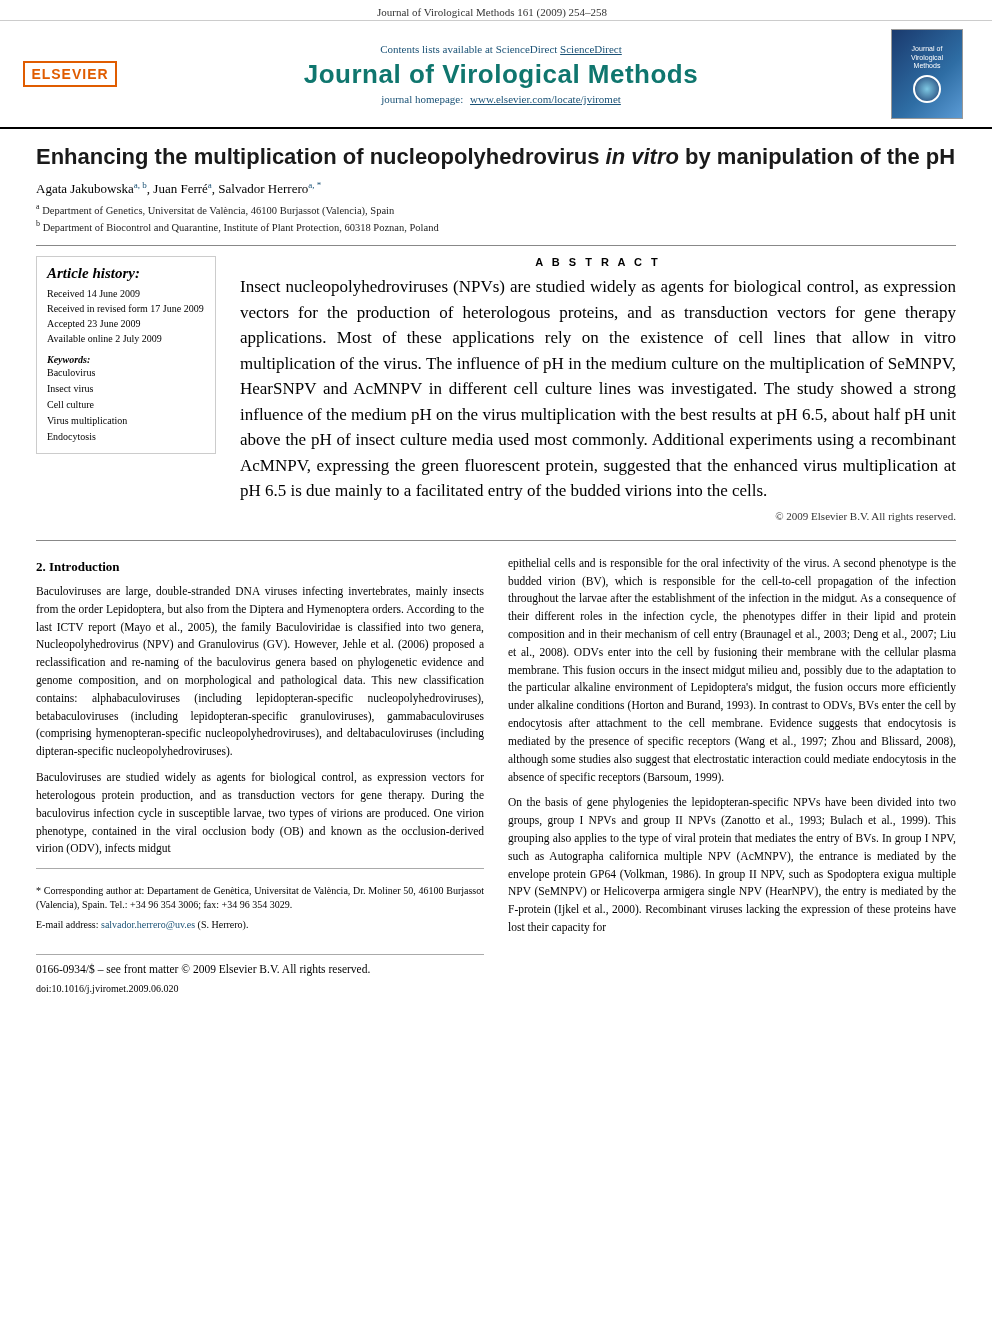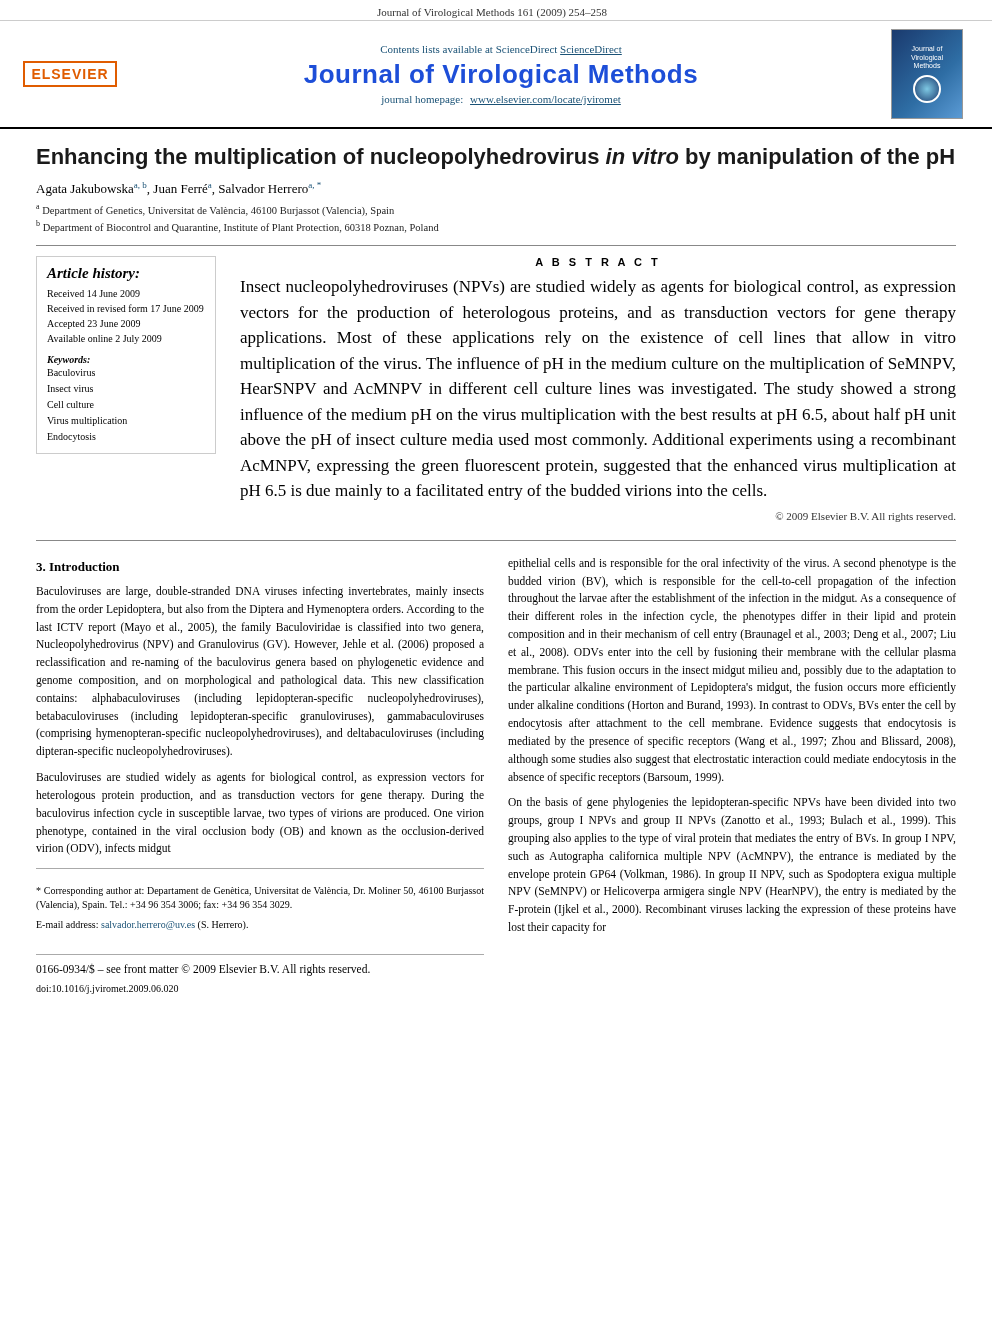--- a/index.html
+++ b/index.html
@@ -51,21 +51,21 @@
     }
     .sciencedirect-link {
       font-size: 11px;
       color: #1a5276;
       margin-bottom: 4px;
     }
     .journal-title-main {
       font-size: 26px;
       font-family: Arial, sans-serif;
       font-weight: bold;
-      color: #1d4ed8;
+      color: #0f766e;
       letter-spacing: 0.5px;
     }
     .journal-homepage-link {
       font-size: 11px;
       color: #1a5276;
       margin-top: 3px;
     }
     .journal-header-right {
       width: 90px;
       display: flex;
@@ -343,21 +343,21 @@
         <div class="abstract-text">Insect nucleopolyhedroviruses (NPVs) are studied widely as agents for biological control, as expression vectors for the production of heterologous proteins, and as transduction vectors for gene therapy applications. Most of these applications rely on the existence of cell lines that allow in vitro multiplication of the virus. The influence of pH in the medium culture on the multiplication of SeMNPV, HearSNPV and AcMNPV in different cell culture lines was investigated. The study showed a strong influence of the medium pH on the virus multiplication with the best results at pH 6.5, about half pH unit above the pH of insect culture media used most commonly. Additional experiments using a recombinant AcMNPV, expressing the green fluorescent protein, suggested that the enhanced virus multiplication at pH 6.5 is due mainly to a facilitated entry of the budded virions into the cells.</div>
         <div class="abstract-copyright">© 2009 Elsevier B.V. All rights reserved.</div>
       </div>
     </div>
   </div>
 
   <hr class="divider-line">
 
   <div class="main-body">
     <div class="body-left">
-      <div class="section-heading">3.  Introduction</div>
+      <div class="section-heading">2.  Introduction</div>
       <div class="body-paragraph">Baculoviruses are large, double-stranded DNA viruses infecting invertebrates, mainly insects from the order Lepidoptera, but also from the Diptera and Hymenoptera orders. According to the last ICTV report (Mayo et al., 2005), the family Baculoviridae is classified into two genera, Nucleopolyhedrovirus (NPV) and Granulovirus (GV). However, Jehle et al. (2006) proposed a reclassification and re-naming of the baculovirus genera based on phylogenetic evidence and genome composition, and on morphological and pathological data. This new classification contains: alphabaculoviruses (including lepidopteran-specific nucleopolyhedroviruses), betabaculoviruses (including lepidopteran-specific granuloviruses), gammabaculoviruses (comprising hymenopteran-specific nucleopolyhedroviruses), and deltabaculoviruses (including dipteran-specific nucleopolyhedroviruses).</div>
       <div class="body-paragraph">Baculoviruses are studied widely as agents for biological control, as expression vectors for heterologous protein production, and as transduction vectors for gene therapy. During the baculovirus infection cycle in susceptible larvae, two types of virions are produced. One virion phenotype, contained in the viral occlusion body (OB) and known as the occlusion-derived virion (ODV), infects midgut</div>
 
       <div class="bottom-footnote-area">
         <div class="corresponding-note">* Corresponding author at: Departament de Genètica, Universitat de València, Dr. Moliner 50, 46100 Burjassot (Valencia), Spain. Tel.: +34 96 354 3006; fax: +34 96 354 3029.</div>
         <div class="corresponding-note">
           <span>E-mail address:</span>
           <span style="color:#1a5276;">salvador.herrero@uv.es</span>
           <span> (S. Herrero).</span>
         </div>

